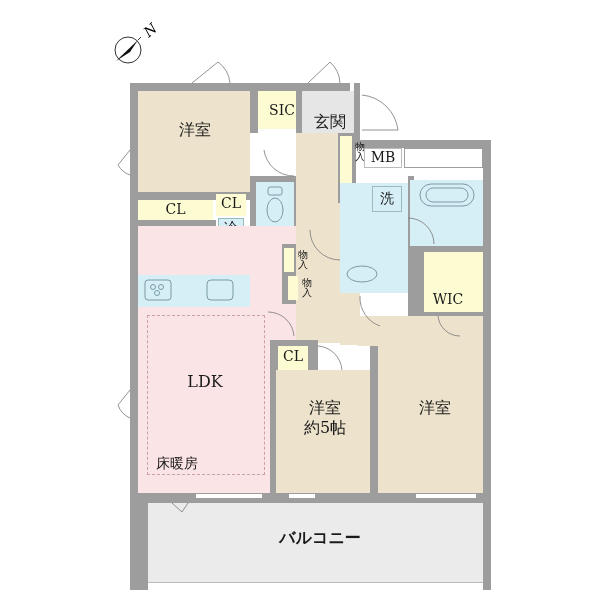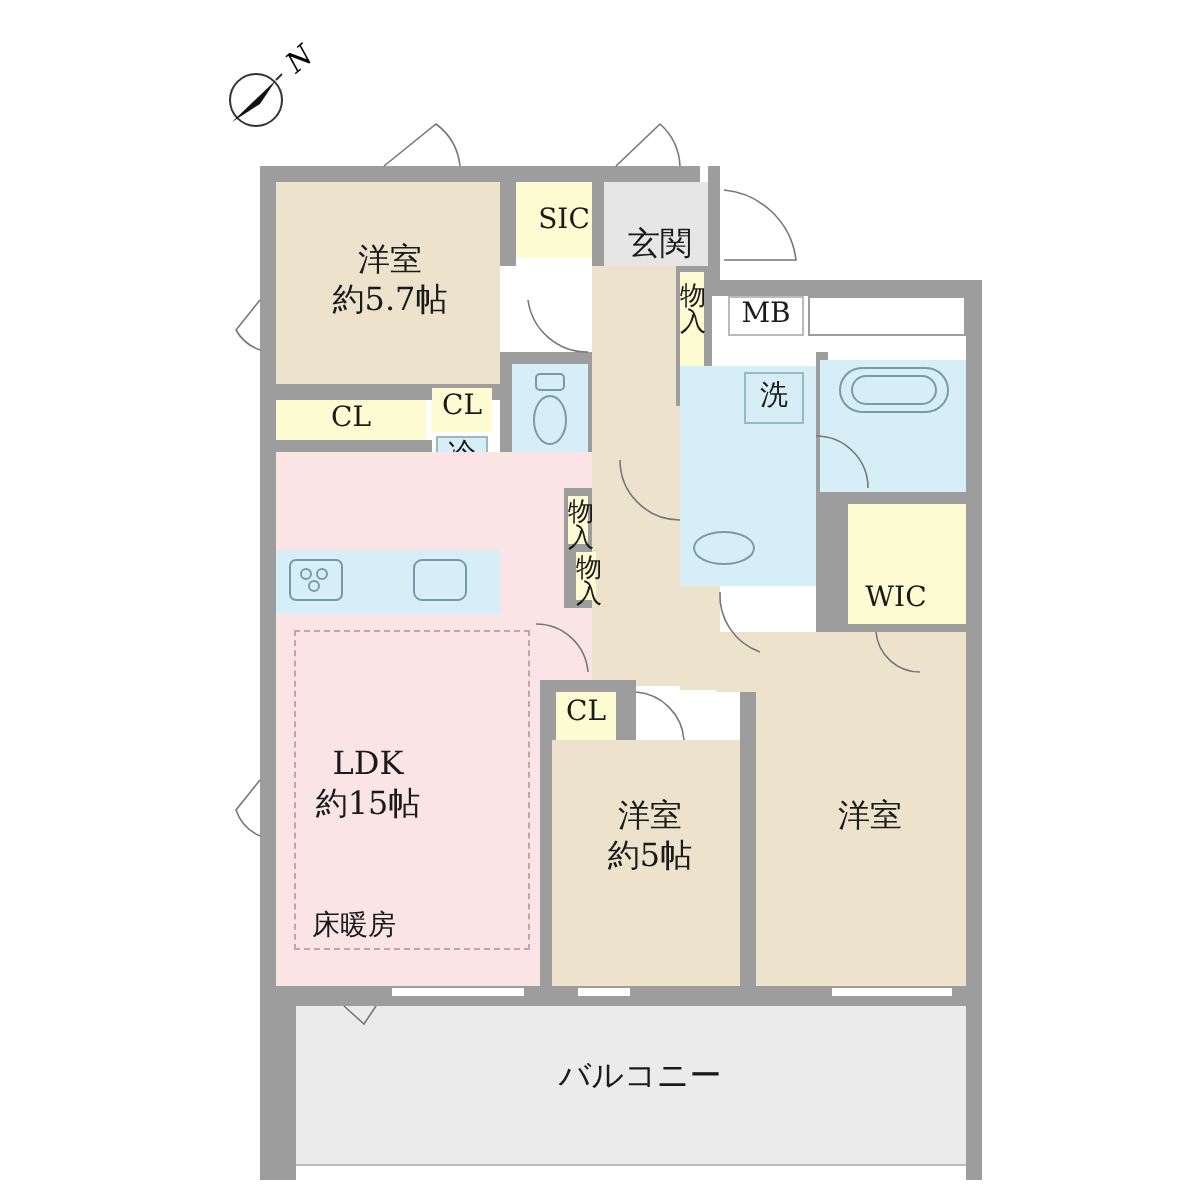--- a/index.html
+++ b/index.html
@@ -3,21 +3,21 @@
 <meta charset="utf-8">
 <style>
   html, body { margin:0; padding:0; background:#ffffff; }
   body { width:600px; height:600px; position:relative; overflow:hidden;
          font-family: "DejaVu Serif", "Liberation Serif", serif; }
   .abs { position:absolute; box-sizing:border-box; }
   .wall { background:#9d9d9d; }
   .room-label { position:absolute; text-align:center; color:#1a1a1a; line-height:1.25; }
   .lbl { font-size:16px; }
   .lbl-sm { font-size:14px; }
-  .lbl-xs { font-size:13px; line-height:1; }
+  .lbl-xs { font-size:10px; line-height:1;margin-left:14px; }
   .win { background:#ffffff; border:1px solid #9d9d9d; }
   svg { position:absolute; left:0; top:0; }
 </style>
 </head>
 <body>
 
 <div class="abs" style="left:108px;top:22px;width:52px;height:44px;">
   <svg width="52" height="44">
     <circle cx="20" cy="28" r="13" fill="#fff" stroke="#333" stroke-width="1"></circle>
     <polygon points="8,39 30,18 22,30" fill="#111"></polygon>
@@ -29,21 +29,20 @@
 <div class="abs wall" style="left:130px;top:83px;width:220px;height:8px;"></div>
 <div class="abs wall" style="left:130px;top:83px;width:8px;height:420px;"></div>
 <div class="abs wall" style="left:483px;top:140px;width:8px;height:450px;"></div>
 <div class="abs wall" style="left:130px;top:493px;width:361px;height:10px;"></div>
 <div class="abs wall" style="left:130px;top:493px;width:18px;height:97px;"></div>
 <div class="abs wall" style="left:340px;top:140px;width:151px;height:8px;"></div>
 
 <div class="abs" style="left:138px;top:91px;width:112px;height:101px;background:#ede3cd;"></div>
 <div class="room-label lbl" style="left:150px;top:120px;width:90px;">
   <div>洋室</div>
-  <div>約5.7帖</div>
 </div>
 
 <div class="abs wall" style="left:250px;top:83px;width:8px;height:50px;"></div>
 <div class="abs" style="left:258px;top:91px;width:38px;height:38px;background:#fdfbd2;"></div>
 <div class="room-label lbl-sm" style="left:258px;top:102px;width:48px;">SIC</div>
 
 <div class="abs wall" style="left:296px;top:83px;width:6px;height:50px;"></div>
 <div class="abs" style="left:302px;top:91px;width:52px;height:42px;background:#e6e6e6;"></div>
 <div class="abs wall" style="left:354px;top:83px;width:6px;height:60px;"></div>
 <div class="room-label lbl" style="left:305px;top:112px;width:50px;">玄関</div>
@@ -76,23 +75,22 @@
 <div class="abs wall" style="left:250px;top:176px;width:46px;height:68px;"></div>
 <div class="abs" style="left:256px;top:182px;width:38px;height:56px;background:#d6eef5;"></div>
 <svg style="left:264px;top:186px;" width="22" height="40">
   <rect x="4" y="1" width="14" height="8" rx="2" fill="none" stroke="#7a9aa5"></rect>
   <ellipse cx="11" cy="24" rx="8" ry="12" fill="none" stroke="#7a9aa5"></ellipse>
 </svg>
 
 <div class="abs" style="left:138px;top:226px;width:158px;height:267px;background:#fbe4e6;"></div>
 <div class="abs" style="left:246px;top:240px;width:40px;height:40px;background:#fbe4e6;"></div>
 <div class="abs" style="left:147px;top:315px;width:118px;height:160px;border:1px dashed #c8a0a6;"></div>
-<div class="room-label lbl" style="left:144px;top:372px;width:80px;">
+<div class="room-label lbl" style="left:165px;top:372px;width:80px;">
   <div>LDK</div>
-  <div>約15帖</div>
 </div>
 <div class="room-label lbl-sm" style="left:152px;top:455px;width:50px;">床暖房</div>
 
 <div class="abs" style="left:138px;top:275px;width:112px;height:32px;background:#d6eef5;"></div>
 <svg style="left:144px;top:279px;" width="30" height="24">
   <rect x="1" y="1" width="26" height="20" rx="3" fill="none" stroke="#7a9aa5"></rect>
   <circle cx="9" cy="8" r="2.5" fill="none" stroke="#7a9aa5"></circle>
   <circle cx="17" cy="8" r="2.5" fill="none" stroke="#7a9aa5"></circle>
   <circle cx="13" cy="14" r="2.5" fill="none" stroke="#7a9aa5"></circle>
 </svg>
@@ -135,21 +133,21 @@
 </div>
 <div class="abs wall" style="left:370px;top:345px;width:8px;height:150px;"></div>
 
 <div class="abs" style="left:378px;top:316px;width:105px;height:177px;background:#ede3cd;"></div>
 <div class="abs" style="left:358px;top:316px;width:30px;height:30px;background:#ede3cd;"></div>
 <div class="room-label lbl" style="left:395px;top:398px;width:80px;">
   <div>洋室</div>
 </div>
 
 <div class="abs" style="left:148px;top:503px;width:335px;height:80px;background:#ebebeb;border-bottom:1px solid #bbb;"></div>
-<div class="room-label lbl" style="left:260px;top:528px;width:120px;font-family:'DejaVu Sans','Liberation Sans',sans-serif;">バルコニー</div>
+<div class="room-label lbl" style="left:260px;top:528px;width:120px;font-family:'DejaVu Sans','Liberation Sans',sans-serif;font-weight:bold;">バルコニー</div>
 
 <div class="abs win" style="left:195px;top:493px;width:68px;height:6px;"></div>
 <div class="abs win" style="left:415px;top:493px;width:62px;height:6px;"></div>
 <div class="abs win" style="left:288px;top:493px;width:28px;height:6px;"></div>
 
 <svg width="600" height="600" style="pointer-events:none;">
   <g fill="none" stroke="#777" stroke-width="0.8">
     <path d="M192,83 L218,62 A30,30 0 0 1 230,83"></path>
     <path d="M308,83 L330,62 A30,30 0 0 1 340,83"></path>
     <path d="M362,95 A40,40 0 0 1 398,130 L362,130"></path>

